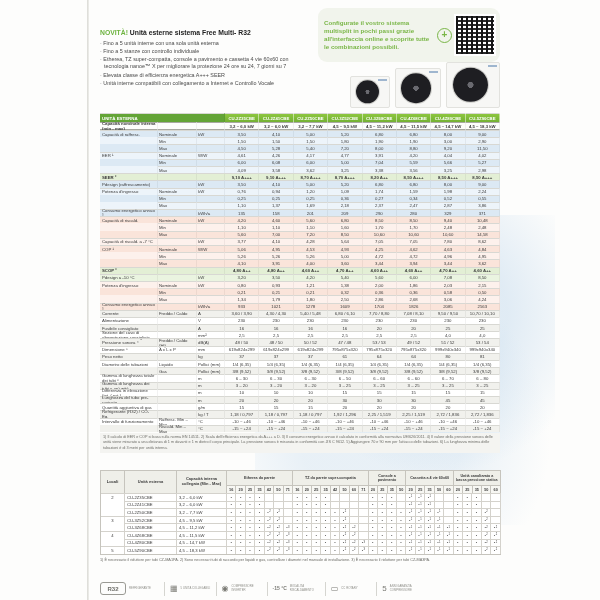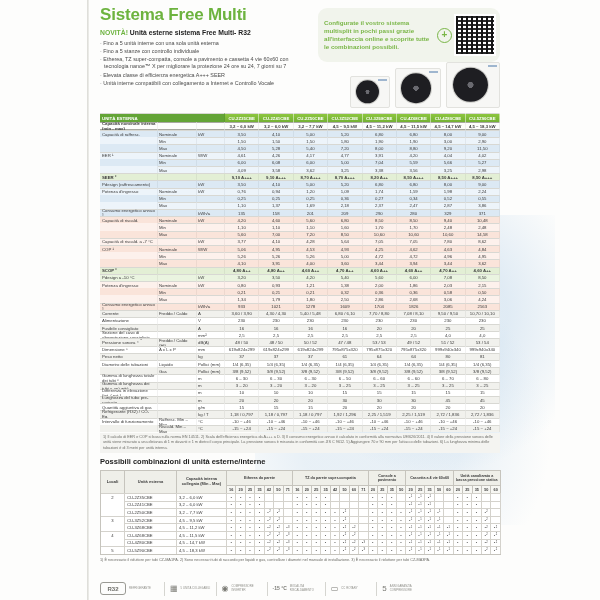--- a/index.html
+++ b/index.html
@@ -86,21 +86,20 @@
   .fic.small{font-size:5px;font-weight:bold;}
   .fcap{font-size:2.8px;color:#90908a;text-transform:uppercase;width:30px;line-height:1.15;}
 </style>
 </head>
 <body>
 
 <div class="page">
   <div class="page-edge"></div>
   <div class="watermark"></div>
 
-  <h1>Sistema Free Multi</h1>
   <div class="subtitle">
     <span class="nov">NOVITÀ!</span>
     <span>Unità esterne sistema Free Multi- R32</span>
   </div>
   <div class="bullets">
       <div class="bullet">· Fino a 5 unità interne con una sola unità esterna</div>
       <div class="bullet">· Fino a 5 stanze con controllo individuale</div>
       <div class="bullet">· Etherea, TZ super-compatta, console a pavimento e cassetta 4 vie 60x60 con tecnologia nanoe™ X per migliorare la protezione 24 ore su 24, 7 giorni su 7</div>
       <div class="bullet">· Elevata classe di efficienza energetica A+++ SEER</div>
       <div class="bullet">· Unità interne compatibili con collegamento a Internet e Controllo Vocale</div>
@@ -693,21 +692,20 @@
         <div class="cv">-15 ~ +24</div>
         <div class="cv">-15 ~ +24</div>
         <div class="cv">-15 ~ +24</div>
         <div class="cv">-15 ~ +24</div>
         <div class="cv">-15 ~ +24</div>
         <div class="cv">-15 ~ +24</div>
       </div>
     </section>
   <div class="footnote">1) Il calcolo di EER e COP si basa sulla norma EN 14511. 2) Scala dell'efficienza energetica da A+++ a D. 3) Il consumo energetico annuo è calcolato in conformità alla normativa UE/626/2011. 4) Il valore della pressione sonora delle unità viene misurato a una distanza di 1 m davanti e 1 m dietro il corpo principale. La pressione sonora è misurata in conformità con JIS C 9612. 5) Aggiungere 70 e 90 mm per l'attacco delle tubazioni. 6) La lunghezza minima delle tubazioni è di 3 metri per unità interna.</div>
 
-  <h2>Possibili combinazioni di unità esterne/interne</h2>
   <section class="combos">
       <div class="c-head">
         <div class="c-lab" style="width: 24px;">Locali</div>
         <div class="c-lab" style="width: 52px;">Unità esterna</div>
         <div class="c-lab" style="width: 50px;">Capacità interna collegata (Min - Max)</div>
         <div class="c-grp" style="width: 66.1379px;">
           <div class="c-gname">Etherea da parete</div>
           <div class="c-sizes">
             <div class="c-size" style="width: 9.44828px;">16</div>
             <div class="c-size" style="width: 9.44828px;">20</div>

